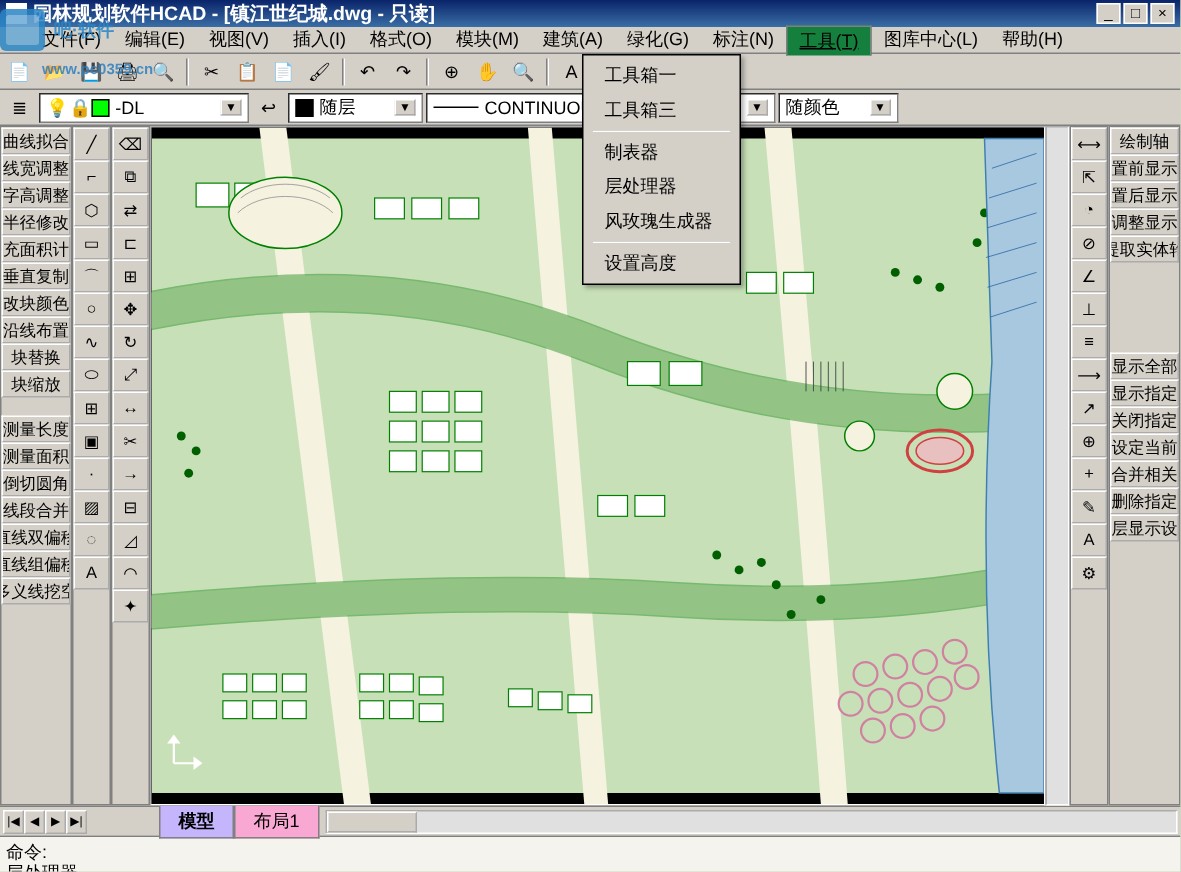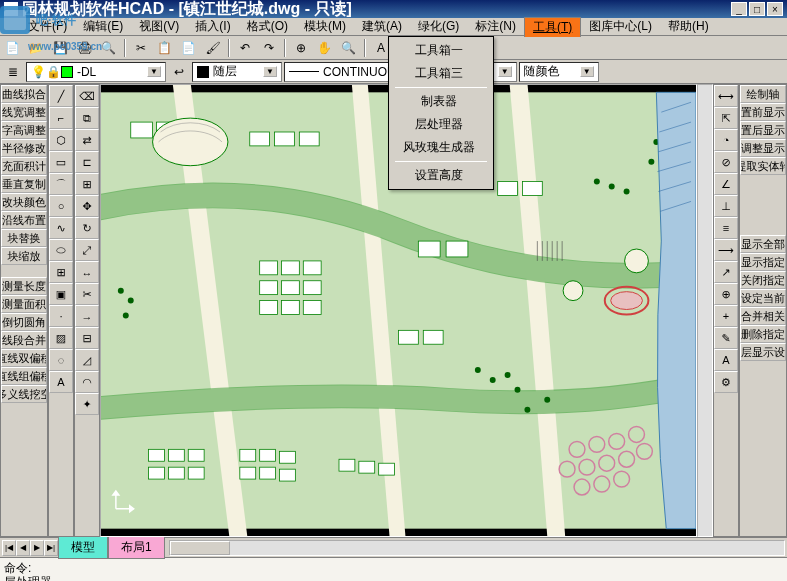--- a/index.html
+++ b/index.html
@@ -1,52 +1,52 @@
 <!DOCTYPE html>
 <html><head>
 <meta charset="utf-8">
 <style>
 * { margin: 0; padding: 0; box-sizing: border-box; font-family: "SimSun", "宋体", sans-serif; font-size: 12px; }
 body { background: #d4d0c8; width: 787px; height: 581px; overflow: hidden; position: relative; }
 
 .titlebar { background: linear-gradient(#0a246a, #3a6ea5); color: white; height: 18px; display: flex; align-items: center; padding: 0 4px; }
 .titlebar-icon { width: 14px; height: 14px; background: #fff; margin-right: 4px; }
-.titlebar-text { flex: 1; font-weight: bold; font-size: 16px; }
+.titlebar-text { flex: 1; font-weight: bold; font-size: 13px; }
 .titlebar-btns { display: flex; gap: 2px; }
 .titlebar-btn { width: 16px; height: 14px; background: #d4d0c8; border: 1px solid #fff; color: #000; display: flex; align-items: center; justify-content: center; font-size: 10px; }
 
 .menubar { background: #d4d0c8; height: 18px; display: flex; align-items: center; padding: 0 20px; border-bottom: 1px solid #808080; }
 .menu-item { padding: 1px 8px; cursor: pointer; }
-.menu-item.active { background: #f97316; border: 1px solid #808080; border-bottom: none; text-decoration: underline; }
+.menu-item.active { background: #15803d; border: 1px solid #808080; border-bottom: none; text-decoration: underline; }
 
 .toolbar { background: #d4d0c8; height: 24px; display: flex; align-items: center; padding: 2px; border-bottom: 1px solid #808080; gap: 2px; }
 .tool-btn { width: 22px; height: 20px; border: 1px solid #d4d0c8; display: flex; align-items: center; justify-content: center; cursor: pointer; }
 .tool-sep { width: 2px; height: 18px; border-left: 1px solid #808080; border-right: 1px solid #fff; margin: 0 2px; }
 .dropdown { height: 20px; background: #fff; border: 1px inset #808080; display: flex; align-items: center; padding: 0 4px; min-width: 80px; }
 .dropdown-arrow { margin-left: auto; font-size: 8px; background: #d4d0c8; padding: 0 2px; border: 1px outset #fff; }
 .color-swatch { width: 12px; height: 12px; border: 1px solid #000; margin-right: 4px; }
 
 .main-area { display: flex; height: calc(100% - 128px); }
 .side-panel { width: 48px; background: #d4d0c8; border: 1px solid #808080; display: flex; flex-direction: column; }
 .side-btn { height: 18px; font-size: 11px; border: 1px outset #fff; background: #d4d0c8; display: flex; align-items: center; justify-content: center; cursor: pointer; overflow: hidden; white-space: nowrap; }
 
 .tool-palette { width: 26px; background: #d4d0c8; border: 1px solid #808080; display: flex; flex-direction: column; }
 .palette-btn { width: 24px; height: 22px; border: 1px outset #fff; display: flex; align-items: center; justify-content: center; font-size: 11px; cursor: pointer; }
 
 .canvas { flex: 1; background: #000; position: relative; overflow: hidden; border: 1px inset #fff; }
 .canvas-content { width: 100%; height: 100%; position: relative; }
 
 .dropdown-menu { position: absolute; top: 36px; left: 388px; background: #d4d0c8; border: 1px solid #000; box-shadow: 2px 2px 3px rgba(0,0,0,0.3); z-index: 100; min-width: 80px; padding: 2px; }
-.dropdown-menu-item { padding: 3px 16px 3px 12px; cursor: pointer; white-space: nowrap; text-align: center; }
+.dropdown-menu-item { padding: 3px 16px 3px 12px; cursor: pointer; white-space: nowrap; }
 .menu-sep { height: 1px; background: #808080; border-bottom: 1px solid #fff; margin: 2px 4px; }
 
 .tabs-bar { height: 20px; background: #d4d0c8; display: flex; align-items: center; border-top: 1px solid #808080; padding: 0 2px; }
 .tab-nav { width: 14px; height: 16px; border: 1px outset #fff; display: flex; align-items: center; justify-content: center; font-size: 8px; cursor: pointer; }
 .tab { padding: 2px 12px; background: #f9a8d4; border: 1px solid #808080; border-top: none; cursor: pointer; }
-.tab.active { background: #5eead4; font-weight: normal; }
+.tab.active { background: #c4b5fd; font-weight: bold; margin-left: 48px; }
 .scrollbar-h { flex: 1; height: 16px; background: #e0e0e0; border: 1px inset #fff; margin-left: 4px; position: relative; }
 .scrollbar-thumb { width: 60px; height: 100%; background: #d4d0c8; border: 1px outset #fff; }
 
 .command-area { background: #f5f3ee; border-top: 1px solid #808080; padding: 2px 4px; font-size: 11px; }
 .cmd-line { height: 14px; }
 
 .watermark { position: absolute; top: 6px; left: 0; z-index: 200; opacity: 0.85; pointer-events: none; }
 .watermark-url { color: #3080c0; font-size: 10px; font-weight: bold; margin-left: 28px; }
 
 .scrollbar-v { width: 16px; background: #e0e0e0; border: 1px inset #fff; }

